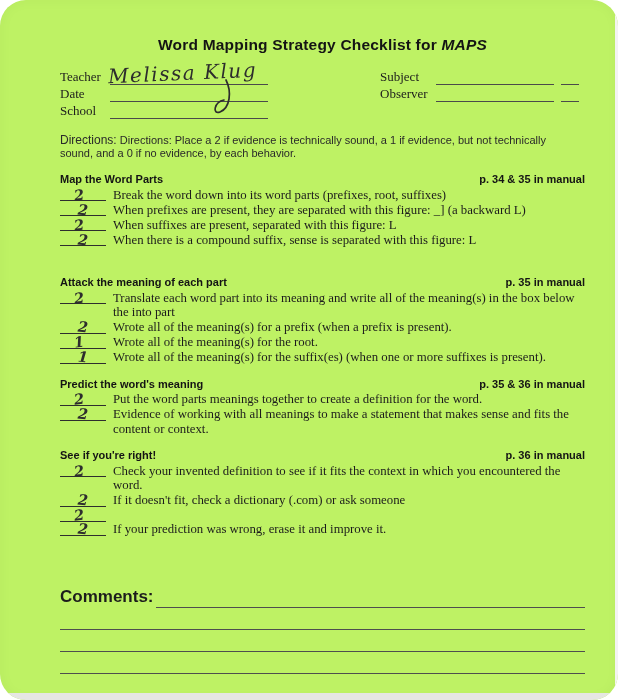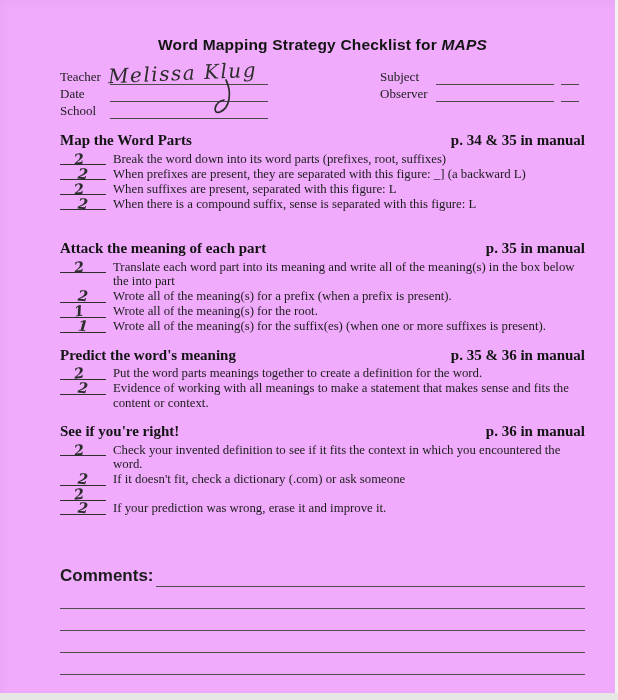--- a/index.html
+++ b/index.html
@@ -1,20 +1,21 @@
 <!DOCTYPE html>
 <html><head>
 <meta charset="utf-8">
 <style>
   html,body { margin:0; padding:0; background:#ffffff; }
   .page {
     position:relative; width:618px; height:700px;
-    background:#f0abfc; overflow:hidden;
+    background:#bef264; overflow:hidden;
     font-family:"Liberation Serif", serif; color:#1c1c1c;
     box-shadow: inset 0 0 14px rgba(0,0,0,0.04);
+    border-radius: 26px;
   }
   .content { padding:30px 33px 0 60px; }
 
   
   .title {
     text-align:center; font-family:"Liberation Sans", sans-serif;
     font-weight:bold; font-size:15.5px; margin:6px 0 14px 0; color:#141414;
     letter-spacing:0.2px;
   }
   .title i { font-style:italic; }
@@ -46,22 +47,22 @@
     margin-top:15px; font-family:"Liberation Sans", sans-serif;
     font-size:11px; line-height:13px; color:#2a2a2a; width:520px;
   }
   .dir-label { font-size:12px; }
 
   
   .section { margin-top:13px; }
   .section.gap-lg { margin-top:29px; }
   .sec-head {
     display:flex; justify-content:space-between;
-    font-family:Liberation Serif, serif; font-weight:bold;
-    font-size:15px; color:#141414; margin-bottom:2px;
+    font-family:Liberation Sans, sans-serif; font-weight:bold;
+    font-size:11px; color:#141414; margin-bottom:2px;
   }
   .item { display:flex; align-items:flex-start; font-size:12.8px; line-height:14.5px; }
   .blank {
     flex:none; width:46px; height:13px; margin-right:7px;
     border-bottom:1.4px solid #2e2e2e; position:relative;
   }
   .score {
     position:absolute; left:14px; bottom:-2px; font-size:14.5px; font-weight:bold;
     transform:rotate(-8deg); display:inline-block;
   }
@@ -124,20 +125,24 @@
           <span class="fdash"></span>
         </div>
         <div class="frow">
           <span class="flabel">Observer</span>
           <span class="fline right-line"></span>
           <span class="fdash"></span>
         </div>
       </div>
     </div>
 
+    <div class="directions">
+      <span class="dir-label">Directions:</span>
+      <span>Directions: Place a 2 if evidence is technically sound, a 1 if evidence, but not technically sound, and a 0 if no evidence, by each behavior.</span>
+    </div>
 
     <div class="section">
       <div class="sec-head">
         <span>Map the Word Parts</span>
         <span>p. 34 &amp; 35 in manual</span>
       </div>
       <div class="item">
         <span class="blank">
             <span class="score hand">2</span>
           </span>

